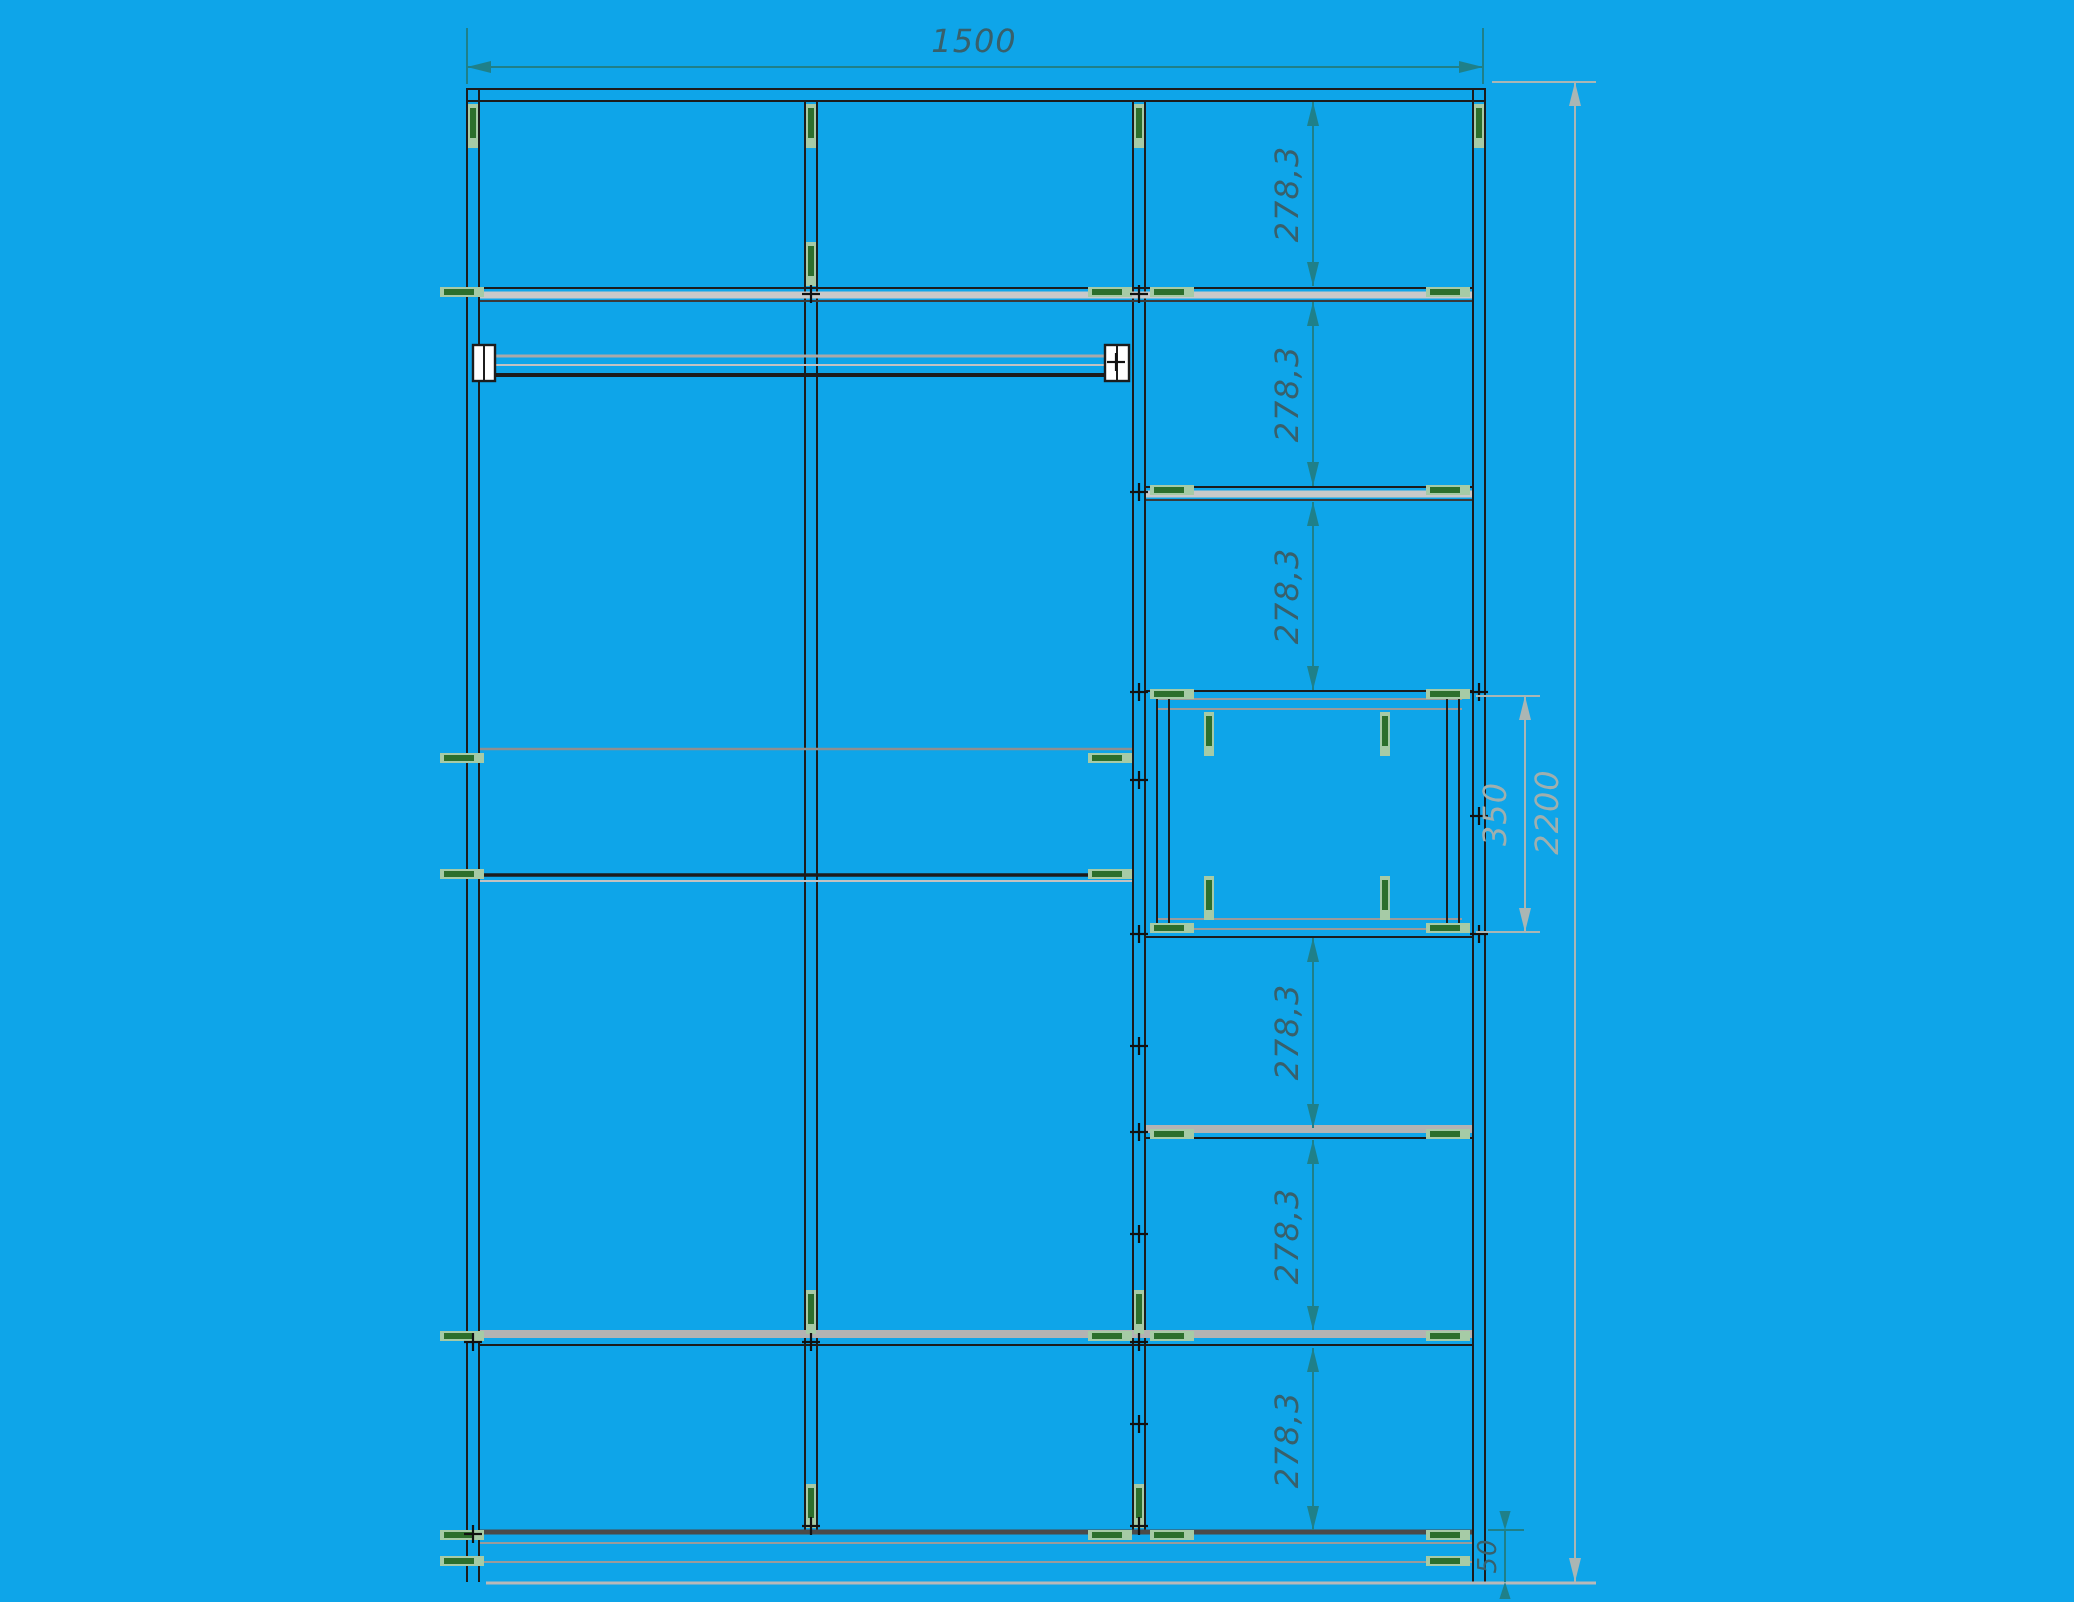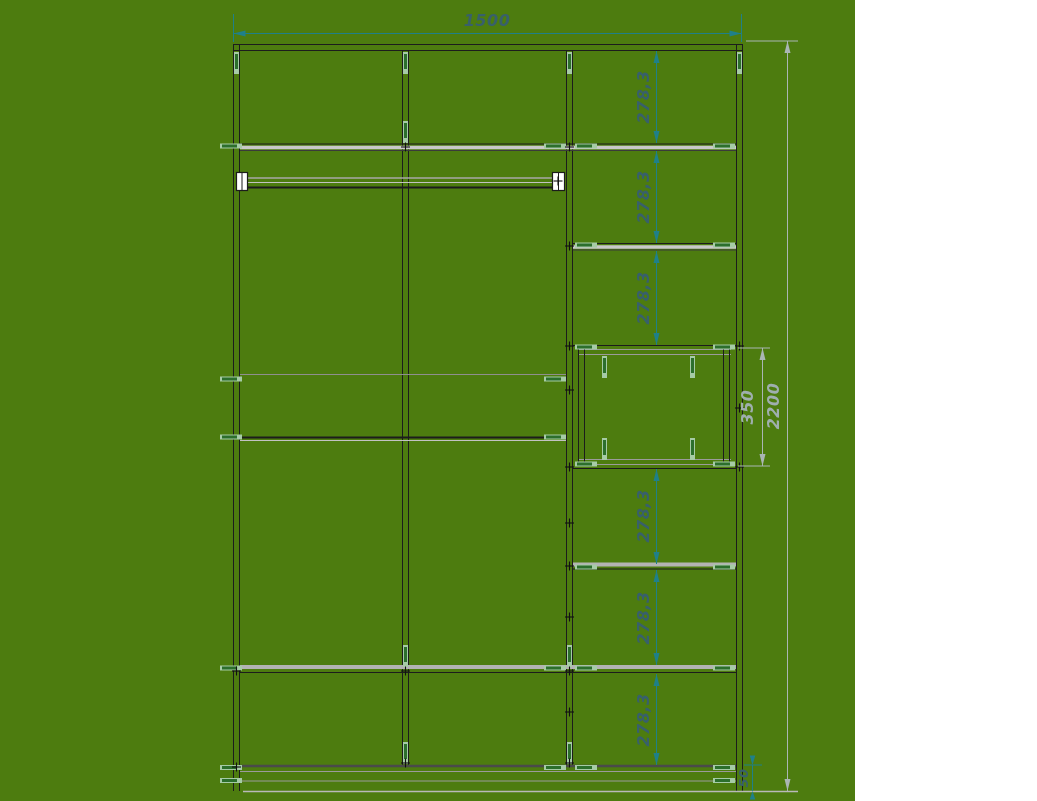--- a/index.html
+++ b/index.html
@@ -1,17 +1,17 @@
 <!DOCTYPE html>
 <html><head>
 <meta charset="utf-8">
 <style>
   html,body{margin:0;padding:0;background:#ffffff;}
-  .stage{position:relative;width:855px;height:801px;background:#4d7c0f;overflow:hidden;
-         font-family:"DejaVu Sans",sans-serif;font-weight:bold;}
+  .stage{position:relative;width:1037px;height:801px;background:#0ea5e9;overflow:hidden;
+         font-family:"DejaVu Sans",sans-serif;}
   svg{position:absolute;left:0;top:0;}
   .ln-black{stroke:#1c1c1c;stroke-width:1;fill:none;}
   .ln-dark2{stroke:#3a3a3a;stroke-width:1;fill:none;}
   .ln-gray{stroke:#9b9b9b;stroke-width:1;fill:none;}
   .ln-lgray{stroke:#c2c2c2;stroke-width:1;fill:none;}
   .band-gray{stroke:#c9c9c9;stroke-width:3.5;fill:none;}
   .band-mgray{stroke:#b3b3b3;stroke-width:4;fill:none;}
   .dim-teal{stroke:#1f8089;stroke-width:1;fill:none;}
   .dim-gray{stroke:#aab6b4;stroke-width:1;fill:none;}
   .dim-text{font-style:italic;font-size:16px;letter-spacing:0.5px;}

